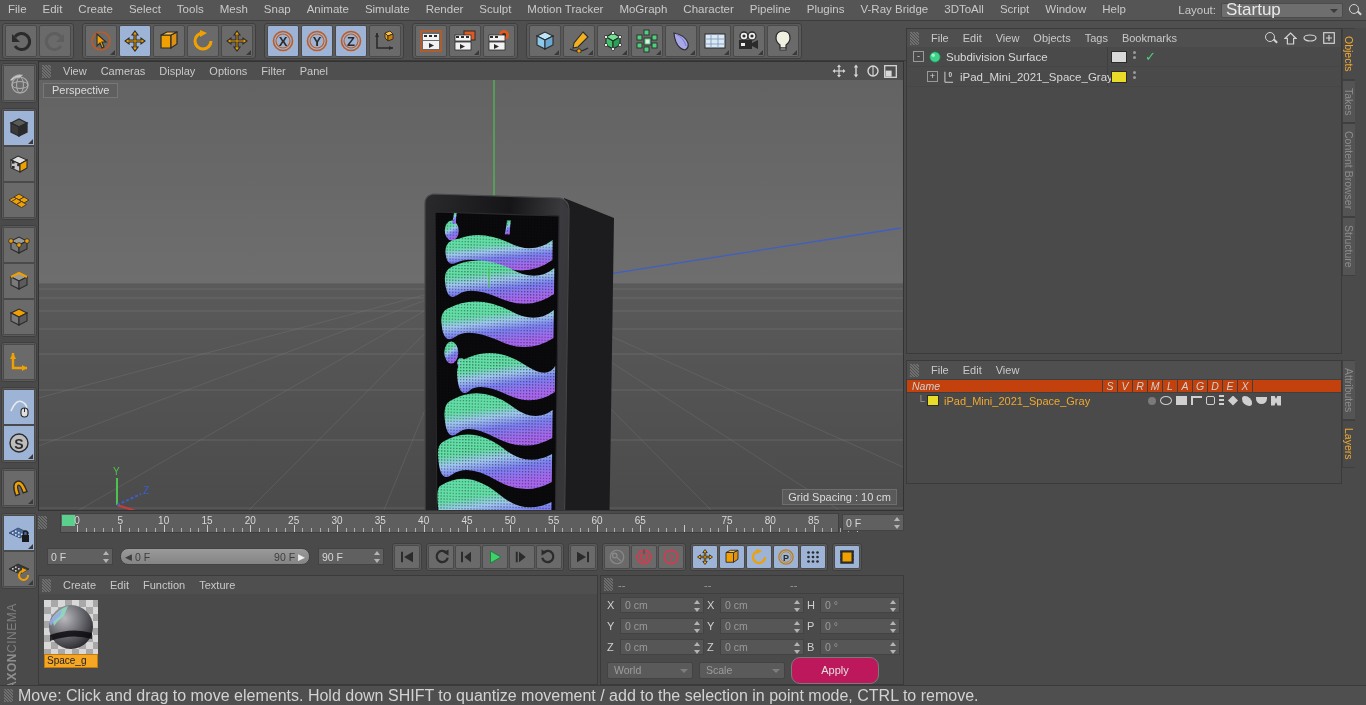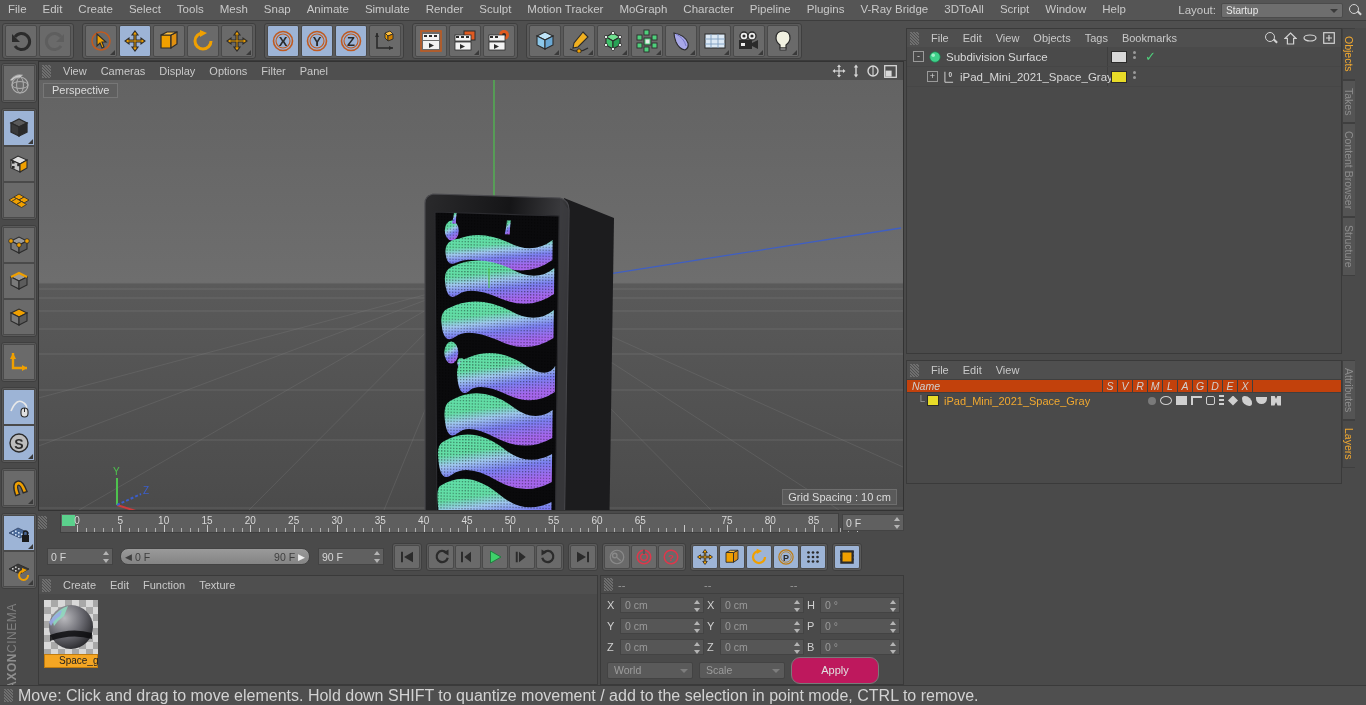--- a/index.html
+++ b/index.html
@@ -27,21 +27,21 @@
     position:absolute;left:0;top:0;width:1366px;height:21px;
     background:#555555;display:flex;align-items:center;
     border-bottom:1px solid #3d3d3d;
   }
   #menubar .menu span{padding:0 8px;font-size:11.5px;}
   .layout-zone{margin-left:auto;display:flex;align-items:center;padding-right:4px;gap:5px;}
   .layout-zone .lbl{font-size:11.5px;color:#c9c9c9;}
   .combo{
     width:122px;height:15px;background:#6e6e6e;border:1px solid #4b4b4b;
     border-radius:2px;display:flex;align-items:center;padding:0 4px;
-    font-size:10px;color:#e8e8e8;position:relative;
+    font-size:17px;color:#e8e8e8;position:relative;
   }
   .combo .car{position:absolute;right:4px;top:5px;
     border-left:4px solid transparent;border-right:4px solid transparent;border-top:4px solid #3a3a3a;}
   .mag{width:14px;height:14px;position:relative;}
   .mag::before{content:"";position:absolute;left:1px;top:1px;width:8px;height:8px;border:1.5px solid #d2d2d2;border-radius:50%;}
   .mag::after{content:"";position:absolute;left:9px;top:9px;width:5px;height:1.6px;background:#d2d2d2;transform:rotate(45deg);}
 
   
   #toolbar{
     position:absolute;left:0;top:21px;width:1366px;height:40px;
@@ -112,21 +112,21 @@
   
   #matpanel{position:absolute;left:38px;top:575px;width:560px;height:110px;background:#4a4a4a;border:1px solid #3a3a3a;}
   #matmenu{height:18px;display:flex;align-items:center;background:#4f4f4f;padding-left:3px;}
   #matmenu .menu span{font-size:11px;padding:0 7px;}
   .matTile{position:absolute;left:5px;top:24px;width:54px;height:68px;}
   .matSwatch{width:54px;height:54px;
     background-image:
       linear-gradient(45deg,#a8a8a8 25%,transparent 25%,transparent 75%,#a8a8a8 75%),
       linear-gradient(45deg,#a8a8a8 25%,#d8d8d8 25%,#d8d8d8 75%,#a8a8a8 75%);
     background-size:14px 14px;background-position:0 0,7px 7px;position:relative;overflow:hidden;}
-  .matName{width:54px;background:#f5a623;color:#222;font-size:10px;text-align:left;padding:0 14px;line-height:12px;
+  .matName{width:54px;background:#f5a623;color:#222;font-size:10px;text-align:left;padding:0 2px;line-height:12px;
     border:1px solid #c07c10;}
 
   
   #coord{position:absolute;left:600px;top:575px;width:304px;height:110px;background:#4a4a4a;border:1px solid #3a3a3a;}
   .coordhead{height:18px;display:flex;align-items:center;padding-left:3px;color:#9a9a9a;font-size:11px;border-bottom:1px solid #3f3f3f;}
   .coordhead .dash{width:86px;text-align:left;}
   .crow{display:flex;align-items:center;height:20px;margin-top:1px;padding-left:6px;gap:3px;}
   .clab{width:10px;font-size:11px;color:#d0d0d0;}
   .cfield{width:84px;height:16px;background:#565656;border:1px solid #434343;font-size:10.5px;color:#9a9a9a;
     display:flex;align-items:center;padding-left:4px;position:relative;}

